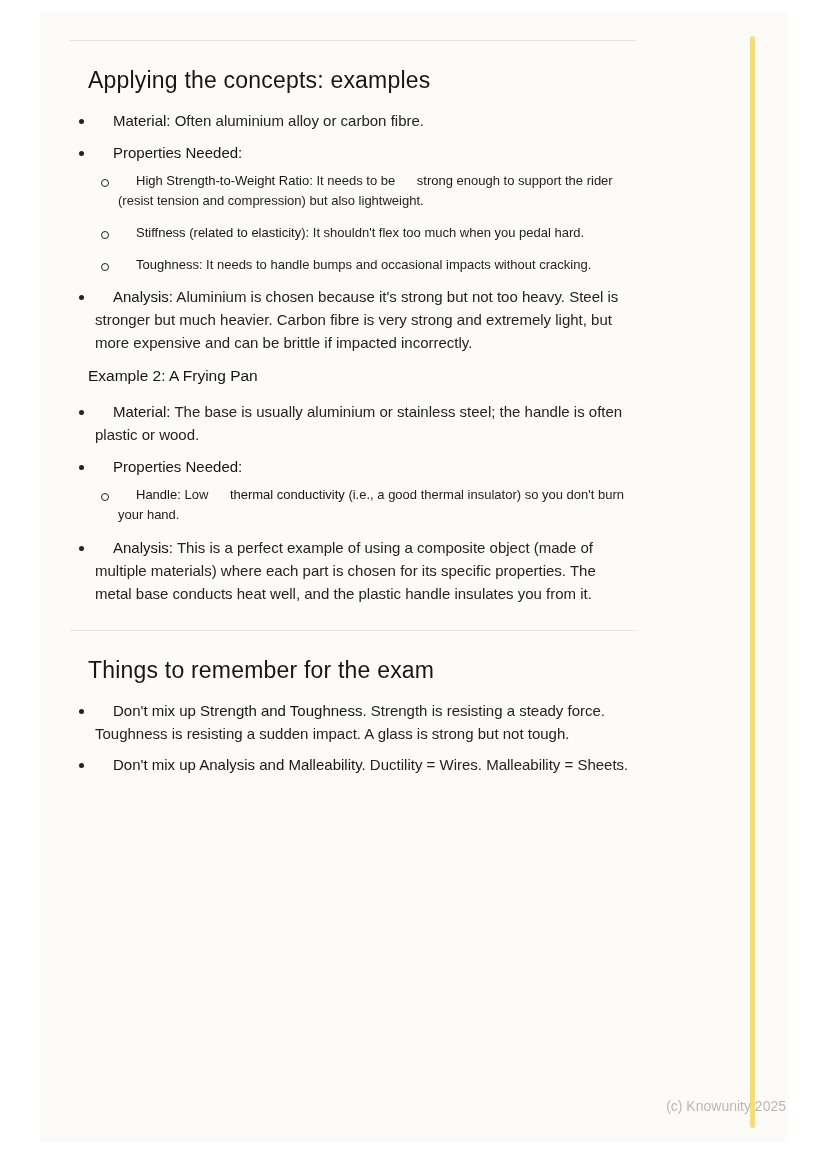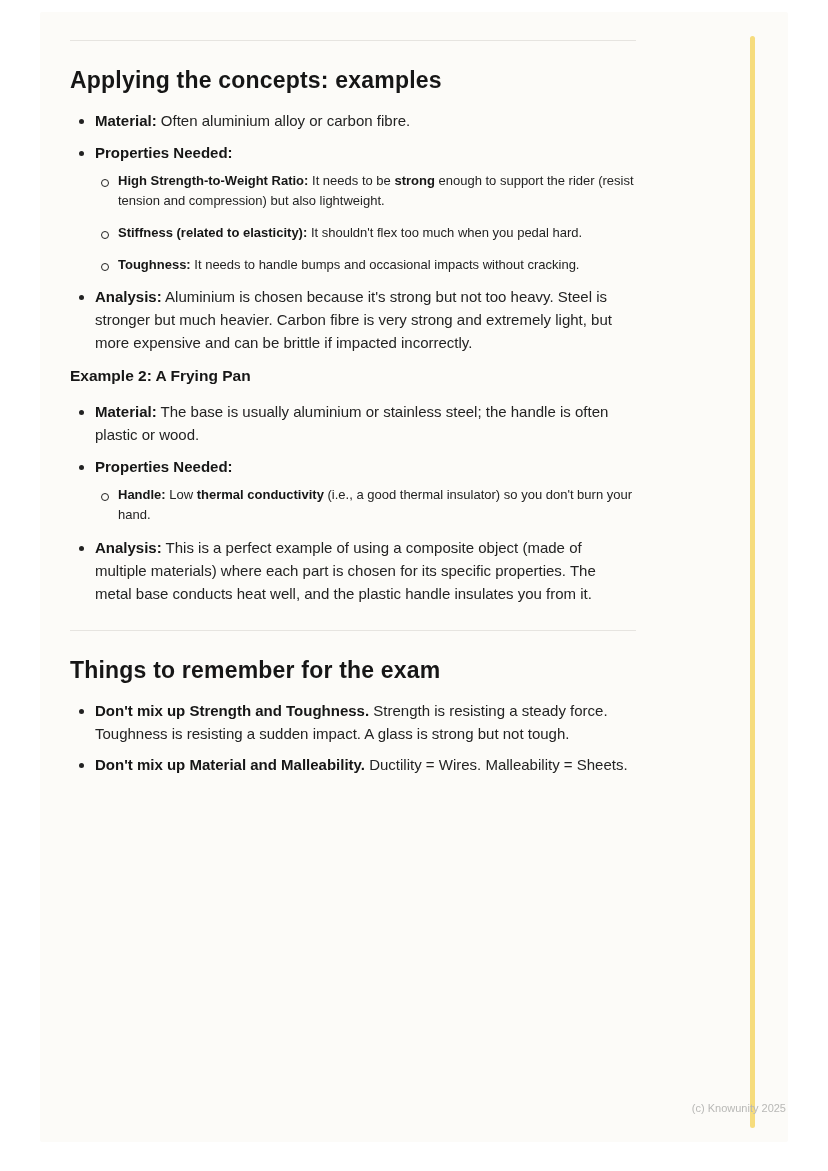--- a/index.html
+++ b/index.html
@@ -25,21 +25,21 @@
     position:absolute;left:40px;top:12px;width:748px;height:1130px;
     background:var(--card-bg);border-radius:2px;
   }
   .content{position:absolute;left:30px;top:0;width:566px;}
   .stripe{
     position:absolute;left:710px;top:24px;width:5px;height:1092px;
     background:var(--stripe-color);border-radius:3px;
   }
   .watermark{
     position:absolute;right:2px;bottom:28px;
-    font-size:11px;color:var(--muted-color);z-index:3;
+    font-size:14px;color:var(--muted-color);z-index:3;
   }
   hr.top-rule{border:0;border-top:1px solid var(--divider-color);margin:28px 0 0;}
   hr.section-divider{border:0;border-top:1px solid var(--divider-color);margin:24px 0 0;}
   h2{
     font-size:23px;font-weight:700;color:var(--heading-color);
     margin:26px 0 16px;letter-spacing:.2px;
   }
   p{font-size:15px;line-height:1.53;margin:0 0 19px;}
   h4{font-size:15.5px;font-weight:700;margin:8px 0 16px;color:#1c1c1e;}
   ul{list-style:none;}
@@ -55,21 +55,21 @@
   ul.sub-list{margin:6px 0 1px;}
   ul.sub-list > li{
     position:relative;padding-left:23px;
     font-size:13px;line-height:1.53;margin:0 0 12px;
   }
   ul.sub-list > li::before{
     content:"";position:absolute;left:6px;top:8px;
     width:6px;height:6px;border-radius:50%;
     border:1.5px solid #222;background:transparent;
   }
-  .b{font-weight:700;color:#161616;}
+  .b{font-weight:400;color:#161616;margin-left:18px;}
 </style>
 </head>
 <body>
 
 <div class="page">
   <div class="card">
     <div class="stripe"></div>
     <div class="content">
       <hr class="top-rule">
       <div>
@@ -113,20 +113,20 @@
               <div><span class="b">Analysis:</span><span> This is a perfect example of using a composite object (made of multiple materials) where each part is chosen for its specific properties. The metal base conducts heat well, and the plastic handle insulates you from it.</span></div>
             </li>
           </ul>
           <hr class="section-divider">
           <h2><span class="b">Things to remember for the exam</span></h2>
           <ul class="top-list">
             <li>
               <div><span class="b">Don't mix up Strength and Toughness.</span><span> Strength is resisting a steady force. Toughness is resisting a sudden impact. A glass is strong but not tough.</span></div>
             </li>
             <li>
-              <div><span class="b">Don't mix up Material and Malleability.</span><span> Ductility = Wires. Malleability = Sheets.</span></div>
+              <div><span class="b">Don't mix up Analysis and Malleability.</span><span> Ductility = Wires. Malleability = Sheets.</span></div>
             </li>
           </ul>
         </div>
     </div>
     <div class="watermark">(c) Knowunity 2025</div>
   </div>
 </div>
 
 </body></html>

